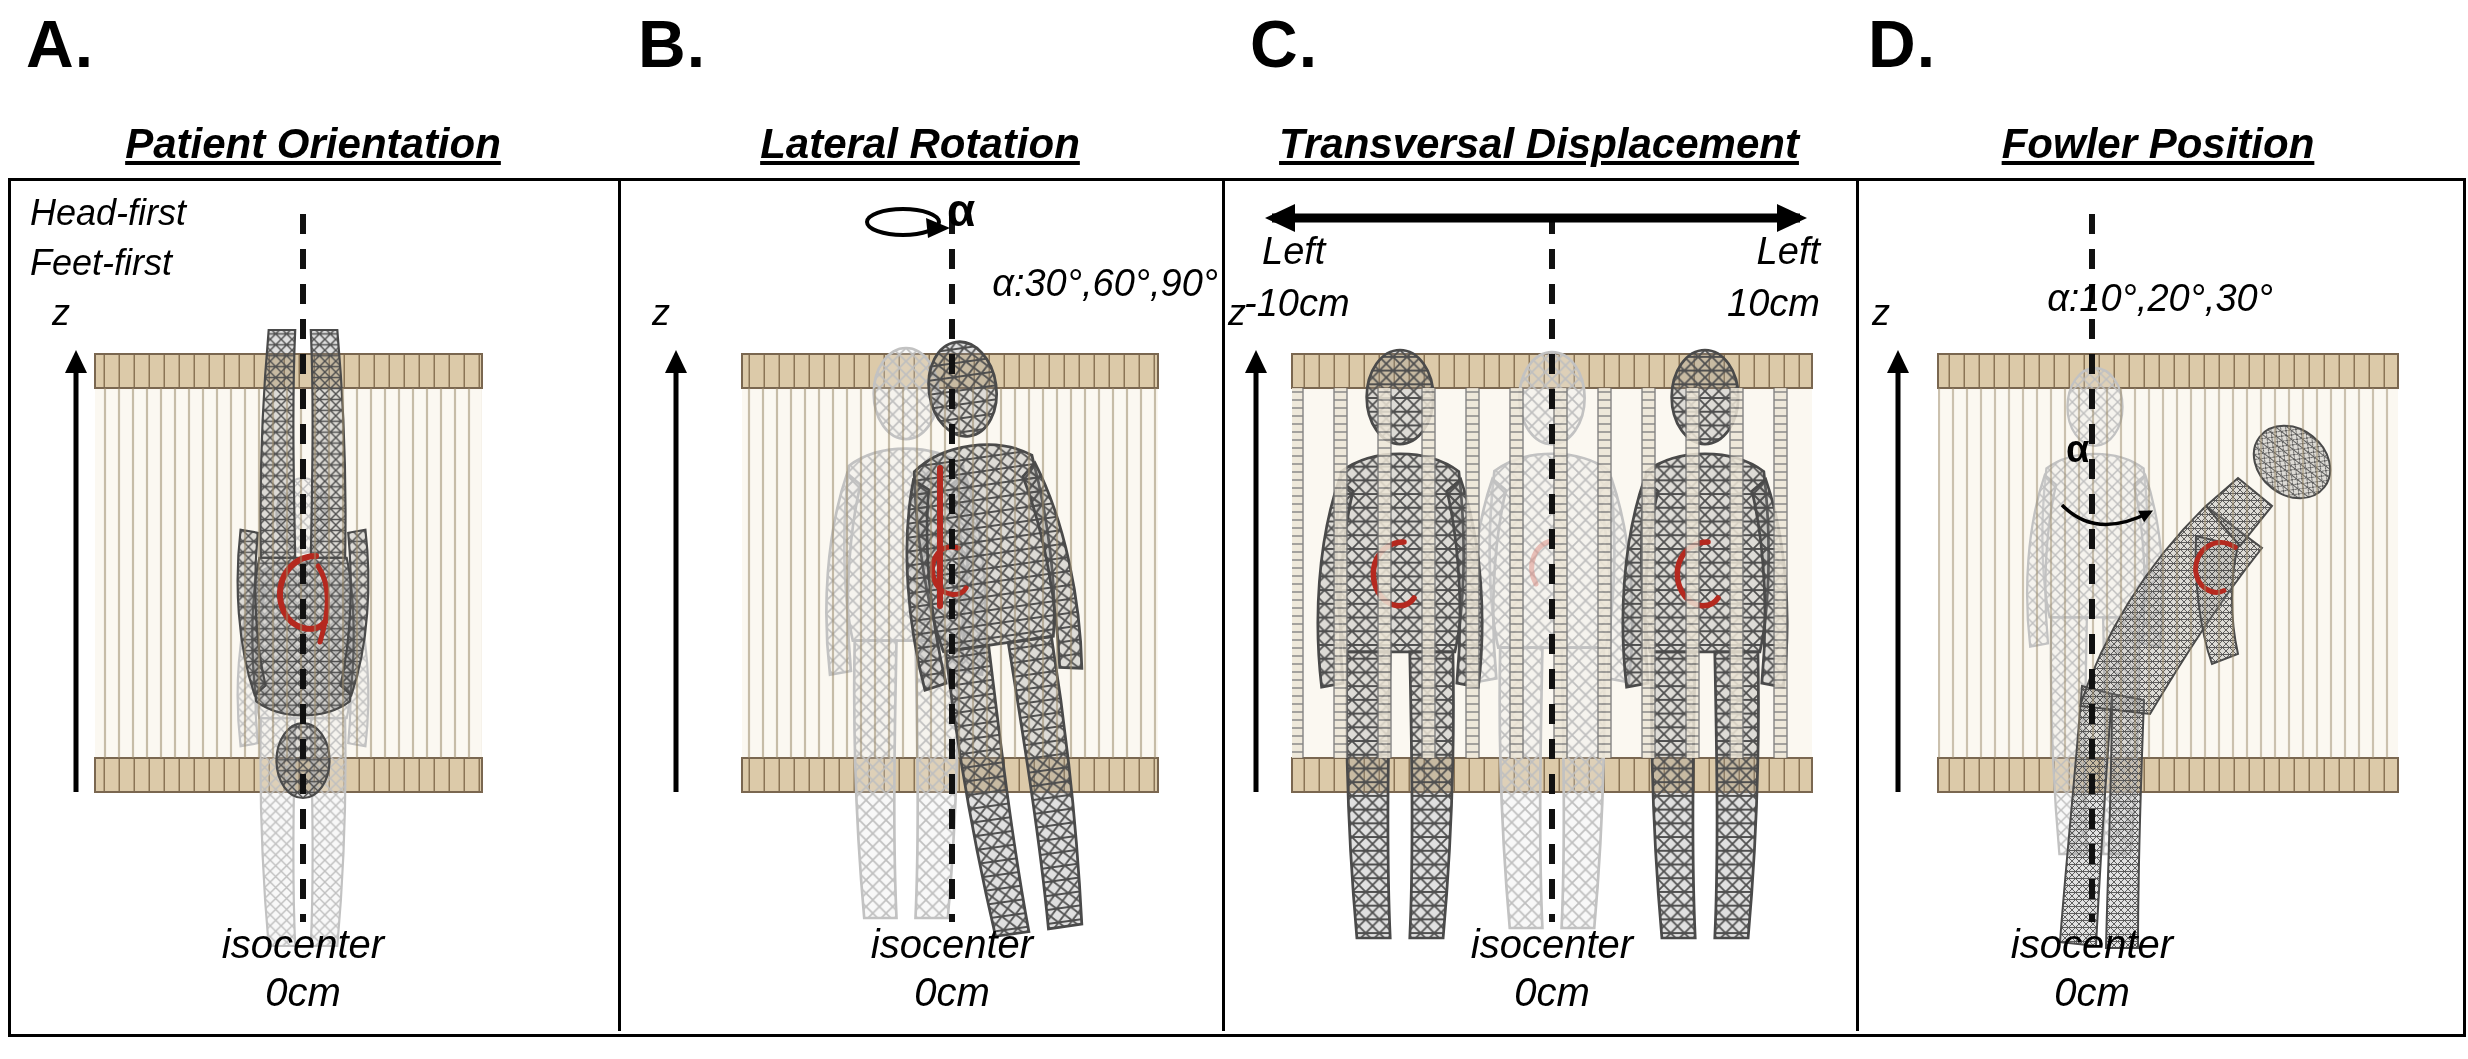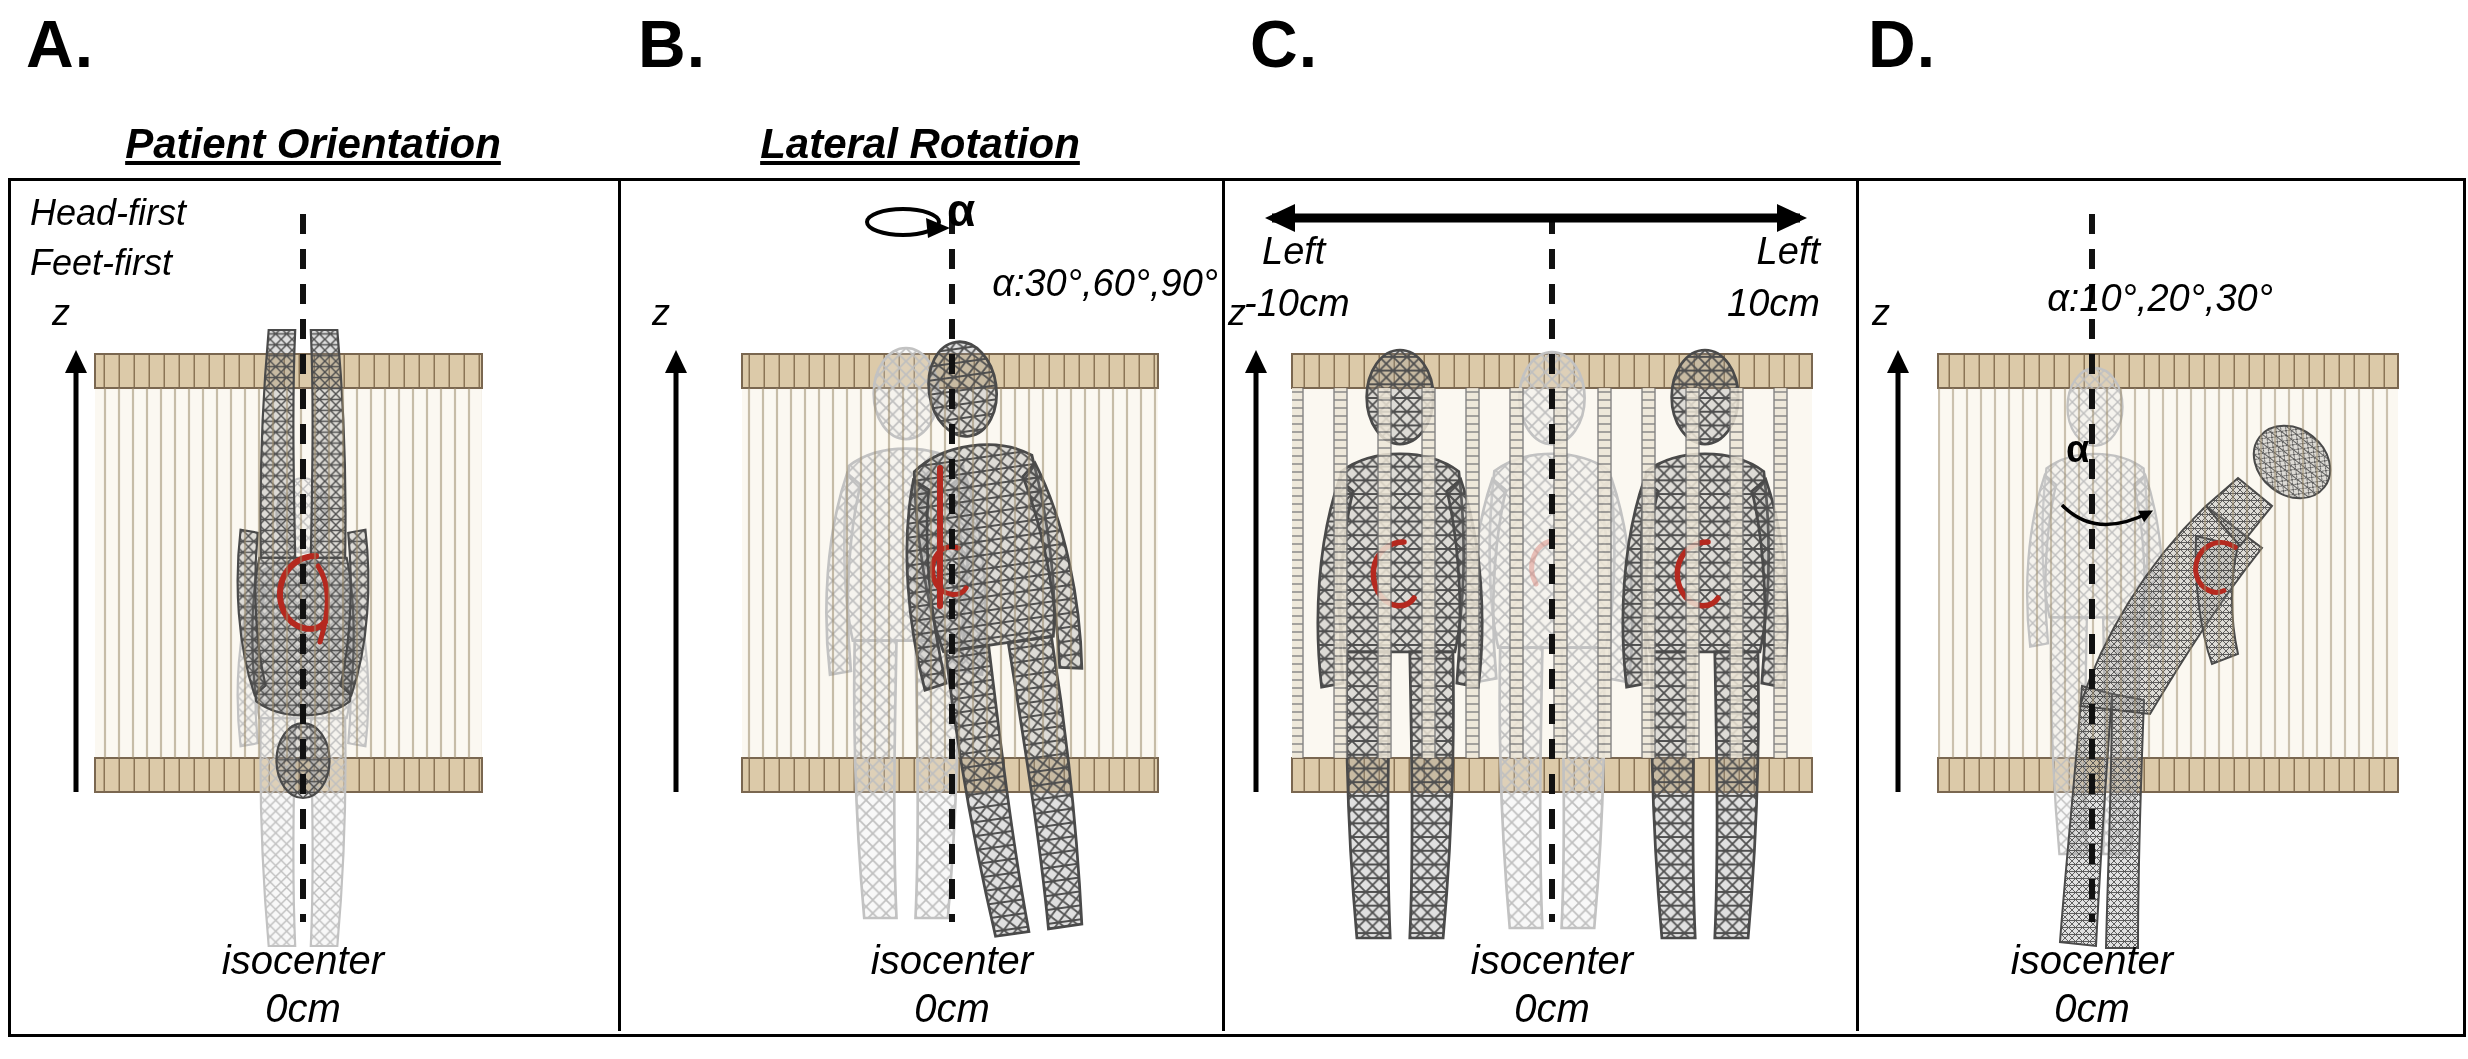--- a/index.html
+++ b/index.html
@@ -2,21 +2,21 @@
 <html><head>
 <meta charset="utf-8">
 <style>
   html,body{margin:0;padding:0;background:#ffffff;}
   .figure{position:relative;width:2468px;height:1059px;background:#ffffff;
           font-family:"Liberation Sans", sans-serif;color:#000;overflow:hidden;}
   .abs{position:absolute;}
   .panel-letter{font-size:66px;font-weight:900;letter-spacing:1px;}
   .panel-title{font-size:42px;font-weight:700;font-style:italic;text-align:center;text-decoration:underline;}
   .lbl{font-size:36px;font-style:italic;}
-  .lbl-lg{font-size:40px;font-style:italic;margin-top:16px;}
+  .lbl-lg{font-size:40px;font-style:italic;}
   .alpha-sym{font-size:46px;font-weight:700;}
   .alpha-sym-sm{font-size:38px;font-weight:700;}
   .center{text-align:center;}
   .right{text-align:right;}
   .outer-box{border:3px solid #000;}
   .divider{background:#000;width:3px;}
   svg{display:block;}
 </style>
 </head>
 <body>
@@ -136,20 +136,22 @@
   <div class="abs divider" style="left:1222px;top:178px;height:853px;"></div>
   <div class="abs divider" style="left:1856px;top:178px;height:853px;"></div>
 
   <div class="abs panel-letter" style="left:26px;top:6px;">A.</div>
   <div class="abs panel-letter" style="left:638px;top:6px;">B.</div>
   <div class="abs panel-letter" style="left:1250px;top:6px;">C.</div>
   <div class="abs panel-letter" style="left:1868px;top:6px;">D.</div>
 
   <div class="abs panel-title" style="left:8px;top:120px;width:610px;">Patient Orientation</div>
   <div class="abs panel-title" style="left:618px;top:120px;width:604px;">Lateral Rotation</div>
+  <div class="abs panel-title" style="left:1222px;top:120px;width:634px;">Transversal Displacement</div>
+  <div class="abs panel-title" style="left:1856px;top:120px;width:604px;">Fowler Position</div>
 
   <div class="abs lbl" style="left:30px;top:192px;text-align:right;">Head-first</div>
   <div class="abs lbl" style="left:30px;top:242px;">Feet-first</div>
   <div class="abs lbl" style="left:52px;top:292px;">z</div>
   <div class="abs lbl-lg center" style="left:148px;top:922px;width:310px;">isocenter</div>
   <div class="abs lbl-lg center" style="left:148px;top:970px;width:310px;">0cm</div>
 
   <div class="abs alpha-sym" style="left:947px;top:183px;">α</div>
   <div class="abs lbl right" style="left:890px;top:262px;width:328px;font-size:38px;">α:30°,60°,90°</div>
   <div class="abs lbl" style="left:652px;top:292px;">z</div>

